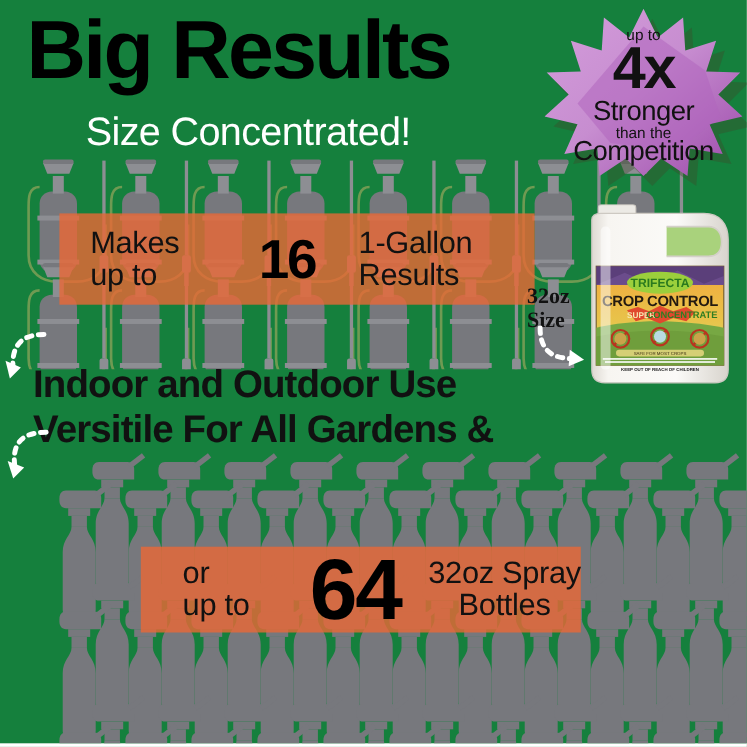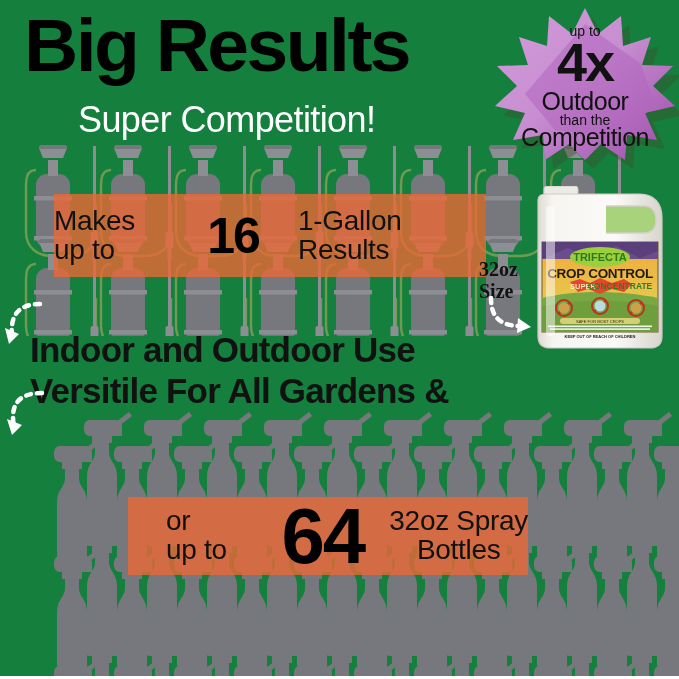--- a/index.html
+++ b/index.html
@@ -126,21 +126,21 @@
     font-size: 28px;
     letter-spacing: -0.3px;
   }
   .banner-big {
     font-size: 50px;
     font-weight: bold;
     letter-spacing: -2px;
     color: #000;
     line-height: 1;
   }
-  #banner-16 .c1 { width: 118px; }
+  #banner-16 .c1 { margin-left: 28px; width: 118px; }
   #banner-16 .c2 { width: 122px; text-align: center; }
   #banner-16 .c3 { margin-left: 4px; }
   #banner-64 .c1 { margin-left: 38px; width: 102px; }
   #banner-64 .c2 { width: 128px; text-align: center; }
   #banner-64 .c3 { margin-left: 6px; text-align: center; }
   #banner-64 .banner-big { font-size: 78px; }
 
   
   #mid-copy {
     position: absolute;
@@ -470,40 +470,40 @@
         <g>
           <use href="#sprayBottle" x="592" y="258"></use>
         </g>
       <g>
           <use href="#sprayBottle" x="652" y="258"></use>
         </g>
     </svg>
   </div>
 
   <div id="headline">Big Results</div>
-  <div id="subhead">Super Competition!</div>
+  <div id="subhead">Size Concentrated!</div>
 
   <div id="badge">
     <svg class="burst-shadow" viewBox="0 0 180 152" xmlns="http://www.w3.org/2000/svg" aria-hidden="true">
       <polygon fill="#3d4a2c" points="90,0 103,26 126,8 128,38 156,29 147,57 178,58 158,78 180,98 150,105 162,132 132,127 130,152 106,136 90,152 74,136 50,152 48,127 18,132 30,105 0,98 22,78 2,58 33,57 24,29 52,38 54,8 77,26"></polygon>
     </svg>
     <svg class="burst" viewBox="0 0 180 152" xmlns="http://www.w3.org/2000/svg" aria-hidden="true">
       <defs>
         <linearGradient id="burstGrad" x1="0" y1="0" x2="1" y2="1">
           <stop offset="0%" stop-color="#d49ddb"></stop>
           <stop offset="48%" stop-color="#c78dd0"></stop>
           <stop offset="100%" stop-color="#9c4aaa"></stop>
         </linearGradient>
       </defs>
       <polygon fill="url(#burstGrad)" points="90,0 103,26 126,8 128,38 156,29 147,57 178,58 158,78 180,98 150,105 162,132 132,127 130,152 106,136 90,152 74,136 50,152 48,127 18,132 30,105 0,98 22,78 2,58 33,57 24,29 52,38 54,8 77,26"></polygon>
       <path fill="#b066bd" opacity=".55" d="M90,16 L146,56 L160,98 L120,130 L60,122 L30,86 Z"></path>
     </svg>
     <div class="badge-text" id="badge-upto">up to</div>
     <div class="badge-text" id="badge-4x">4x</div>
-    <div class="badge-text" id="badge-strong">Outdoor</div>
+    <div class="badge-text" id="badge-strong">Stronger</div>
     <div class="badge-text" id="badge-than">than the</div>
     <div class="badge-text" id="badge-comp">Competition</div>
   </div>
 
   <div class="banner" id="banner-16">
     <div class="banner-inner">
       <div class="banner-col small c1">
         <div>Makes</div>
         <div>up to</div>
       </div>

